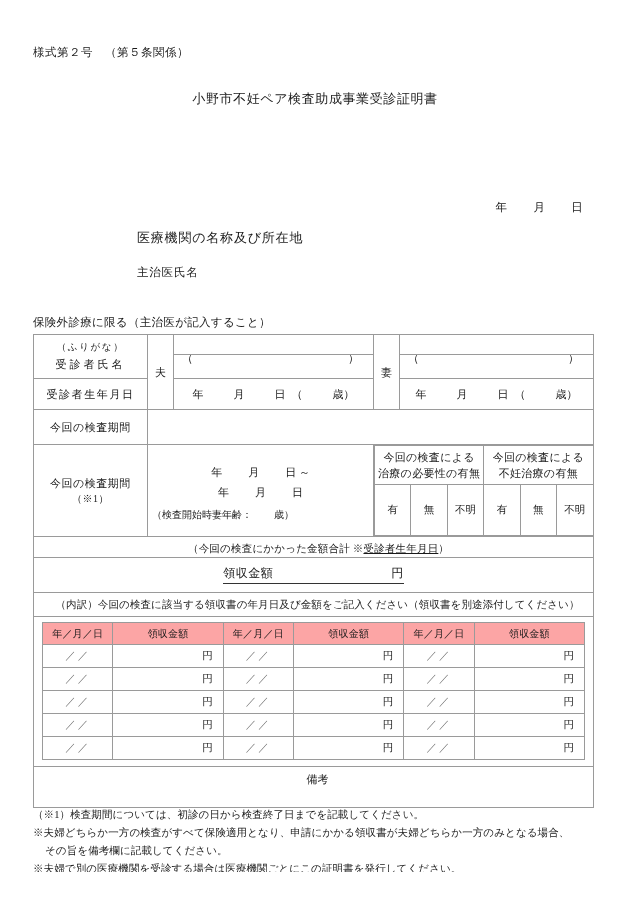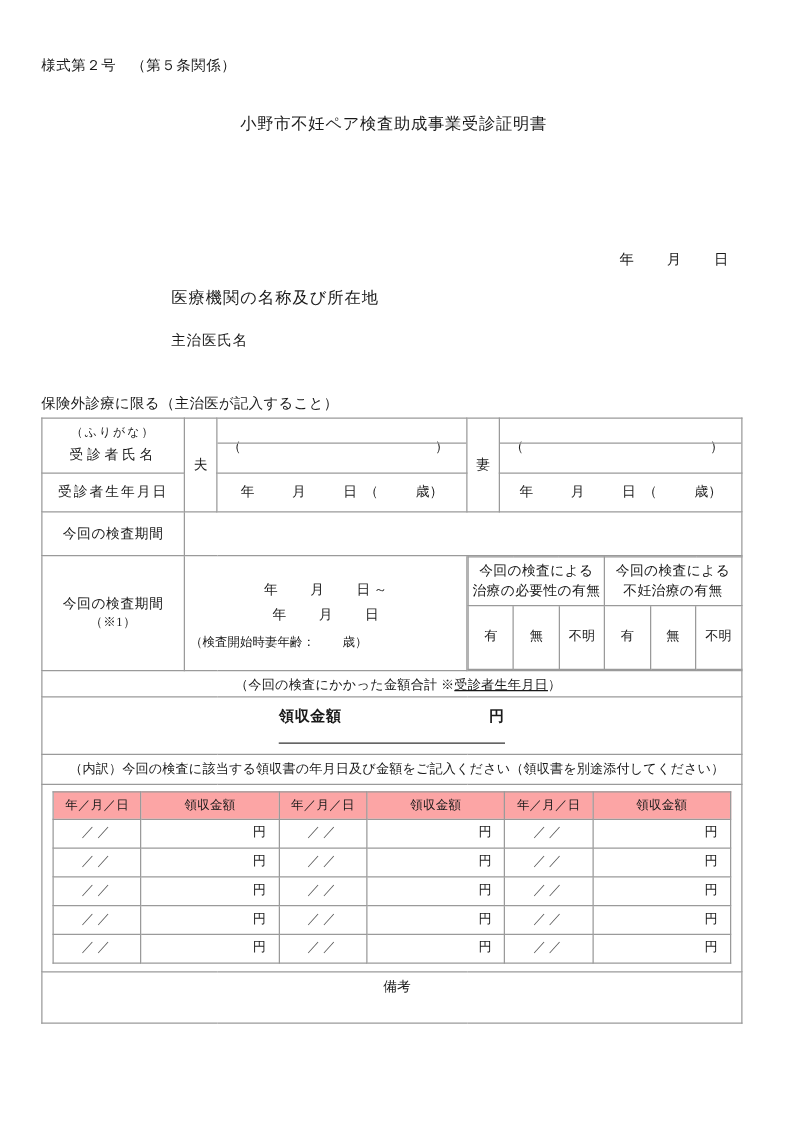--- a/index.html
+++ b/index.html
@@ -175,22 +175,21 @@
   .sum-note u { text-decoration: underline; }
   .sum-amount {
     text-align: center;
     font-size: 12px;
     padding: 6px 0 8px 0 !important;
     letter-spacing: 0.5px;
   }
   .sum-amount .ul {
     display: inline-block;
     border-bottom: 1px solid #333;
-    padding-bottom: 12px;
-    font-weight: bold;
+    padding-bottom: 1px;
   }
   .sum-amount .ul .gapw { display: inline-block; width: 118px; }
 
   .break-note {
     text-align: left;
     font-size: 10.5px;
     padding: 4px 0 3px 8px !important;
     letter-spacing: 0.1px;
   }
 
@@ -451,14 +450,20 @@
       </tr>
 
       <tr>
         <td colspan="5" class="remarks">
           <span>備考</span>
         </td>
       </tr>
     </tbody>
   </table>
 
+  <div class="footnotes">
+    <div>（※1）検査期間については、初診の日から検査終了日までを記載してください。</div>
+    <div>※夫婦どちらか一方の検査がすべて保険適用となり、申請にかかる領収書が夫婦どちらか一方のみとなる場合、</div>
+    <div class="cont">その旨を備考欄に記載してください。</div>
+    <div>※夫婦で別の医療機関を受診する場合は医療機関ごとにこの証明書を発行してください。</div>
+  </div>
 
 </div>
 
 </body></html>

